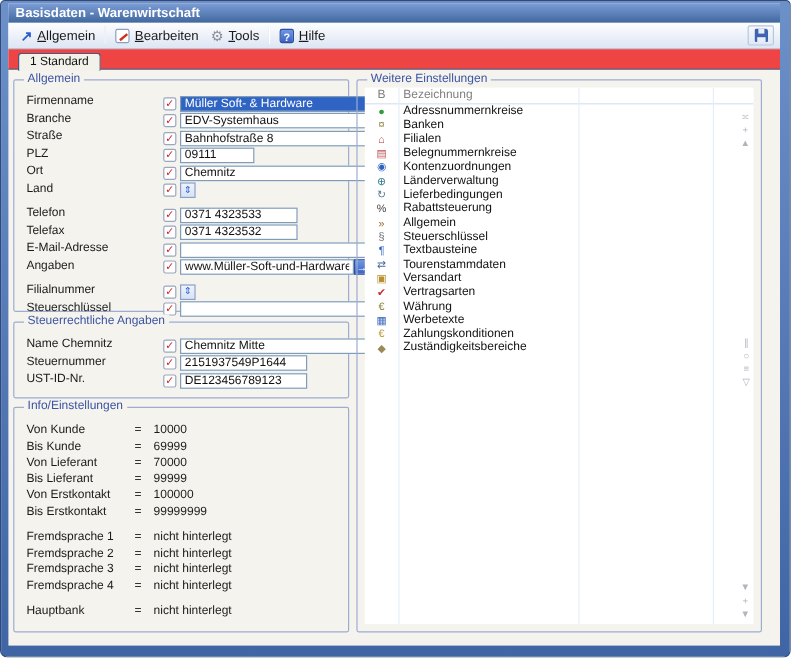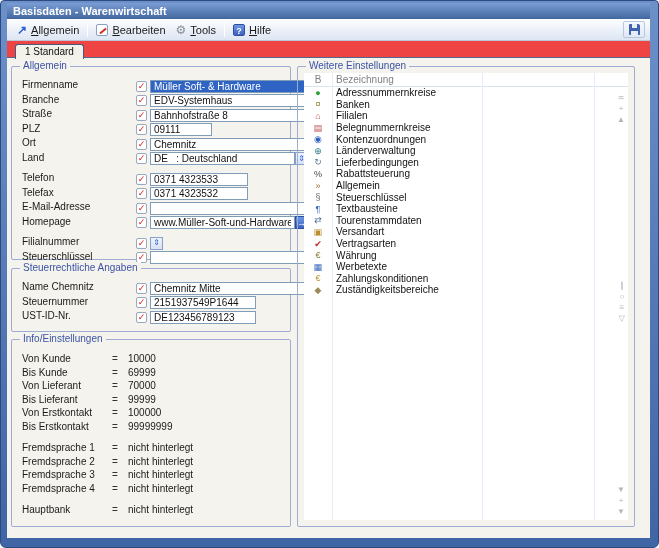--- a/index.html
+++ b/index.html
@@ -157,21 +157,20 @@
               <span class="flabel">Ort</span>
               <span class="fctrl">
                 <span class="checkicon">✓</span>
                 <input class="finput w-full" readonly="" value="Chemnitz" style="">
               </span>
             </div>
             <div class="frow">
               <span class="flabel">Land</span>
               <span class="fctrl">
                 <span class="checkicon">✓</span>
-                <input class="finput w-select" readonly="" value="DE   : Deutschland" style="">
                 <button class="spinbtn">⇕</button>
               </span>
             </div>
             <div class="frow" style="margin-top: 6px;">
               <span class="flabel">Telefon</span>
               <span class="fctrl">
                 <span class="checkicon">✓</span>
                 <input class="finput w-medium" readonly="" value="0371 4323533" style="">
               </span>
             </div>
@@ -183,21 +182,21 @@
               </span>
             </div>
             <div class="frow">
               <span class="flabel">E-Mail-Adresse</span>
               <span class="fctrl">
                 <span class="checkicon">✓</span>
                 <input class="finput w-full" readonly="" style="">
               </span>
             </div>
             <div class="frow">
-              <span class="flabel">Homepage</span>
+              <span class="flabel">Angaben</span>
               <span class="fctrl">
                 <span class="checkicon">✓</span>
                 <input class="finput w-select" readonly="" value="www.Müller-Soft-und-Hardware.de" style="">
                 <button class="gobtn">→</button>
               </span>
             </div>
             <div class="frow" style="margin-top: 6px;">
               <span class="flabel">Filialnummer</span>
               <span class="fctrl">
                 <span class="checkicon">✓</span>

